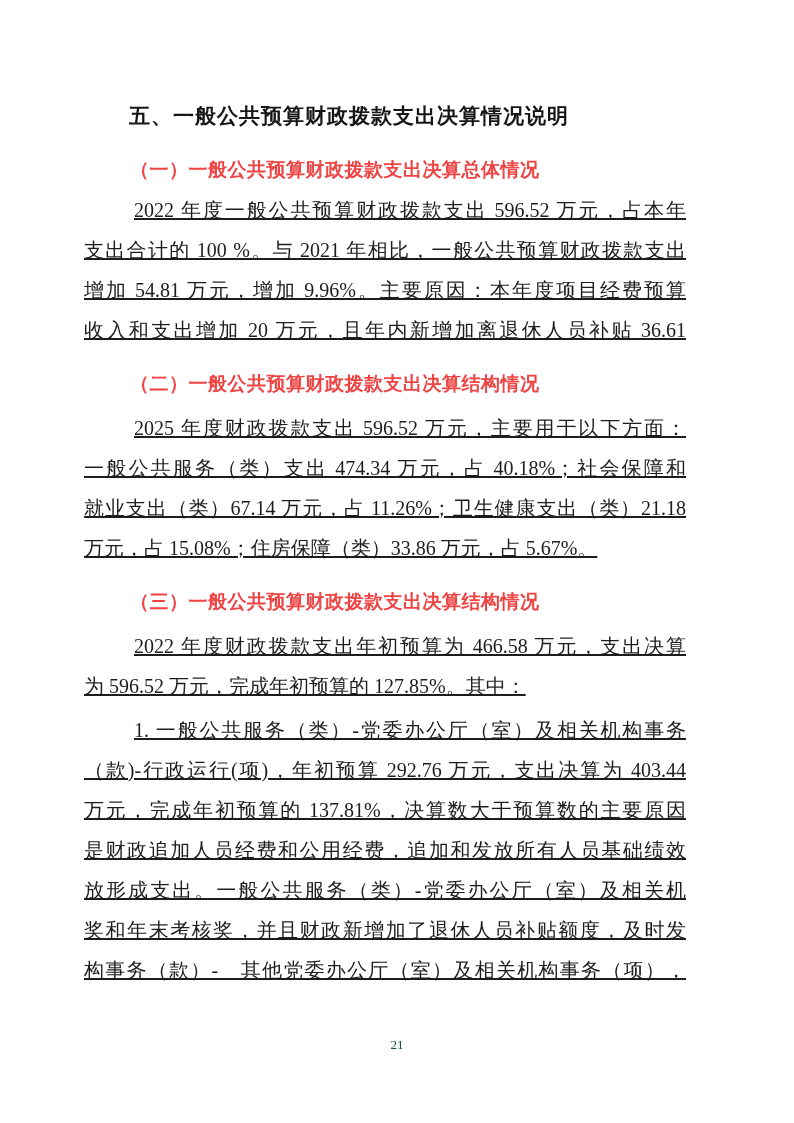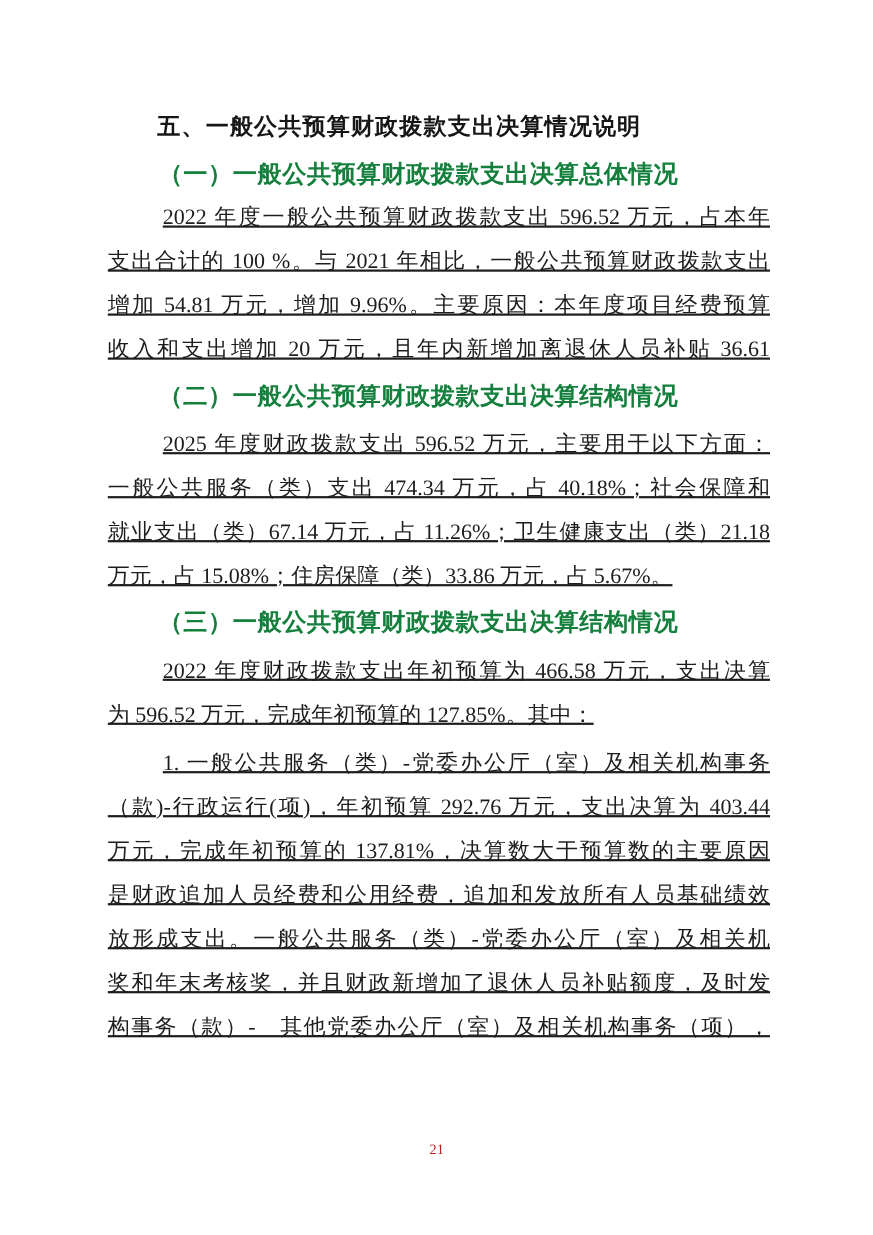--- a/index.html
+++ b/index.html
@@ -14,43 +14,43 @@
     overflow: hidden;
     font-family: "Liberation Serif", serif;
   }
   .page {
     position: absolute;
     inset: 0;
     background: #ffffff;
   }
   .content {
     position: absolute;
-    left: 98px;
+    left: 84px;
     top: 96px;
     width: 602px;
     color: #1d1d1d;
   }
   .doc-title {
     font-family: "Liberation Sans", sans-serif;
     font-size: 21px;
     font-weight: 700;
     line-height: 40px;
     margin: 0;
     padding-left: 45px;
     letter-spacing: 1px;
     color: #161616;
   }
   .sec-heading {
-    font-size: 22px;
+    font-size: 19px;
     font-weight: 700;
     line-height: 40px;
-    margin: 2px 0 0 0;
+    margin: 14px 0 0 0;
     padding-left: 46px;
     letter-spacing: 0.5px;
-    color: #15803d;
+    color: #ef4444;
   }
   .para {
     margin: 4px 0 0 0;
   }
   .para.flush {
     margin-top: 0;
   }
   .line {
     font-size: 20px;
     line-height: 40px;
@@ -66,21 +66,21 @@
     text-indent: 50px;
   }
   .page-number {
     position: absolute;
     top: 1036px;
     left: 0;
     width: 794px;
     text-align: center;
     font-size: 13px;
     line-height: 18px;
-    color: #b91c1c;
+    color: #14532d;
     font-family: "Liberation Serif", serif;
   }
 </style>
 </head>
 <body>
 
 <div class="page">
   <div class="content">
 
     <h1 class="doc-title">五、一般公共预算财政拨款支出决算情况说明</h1>

